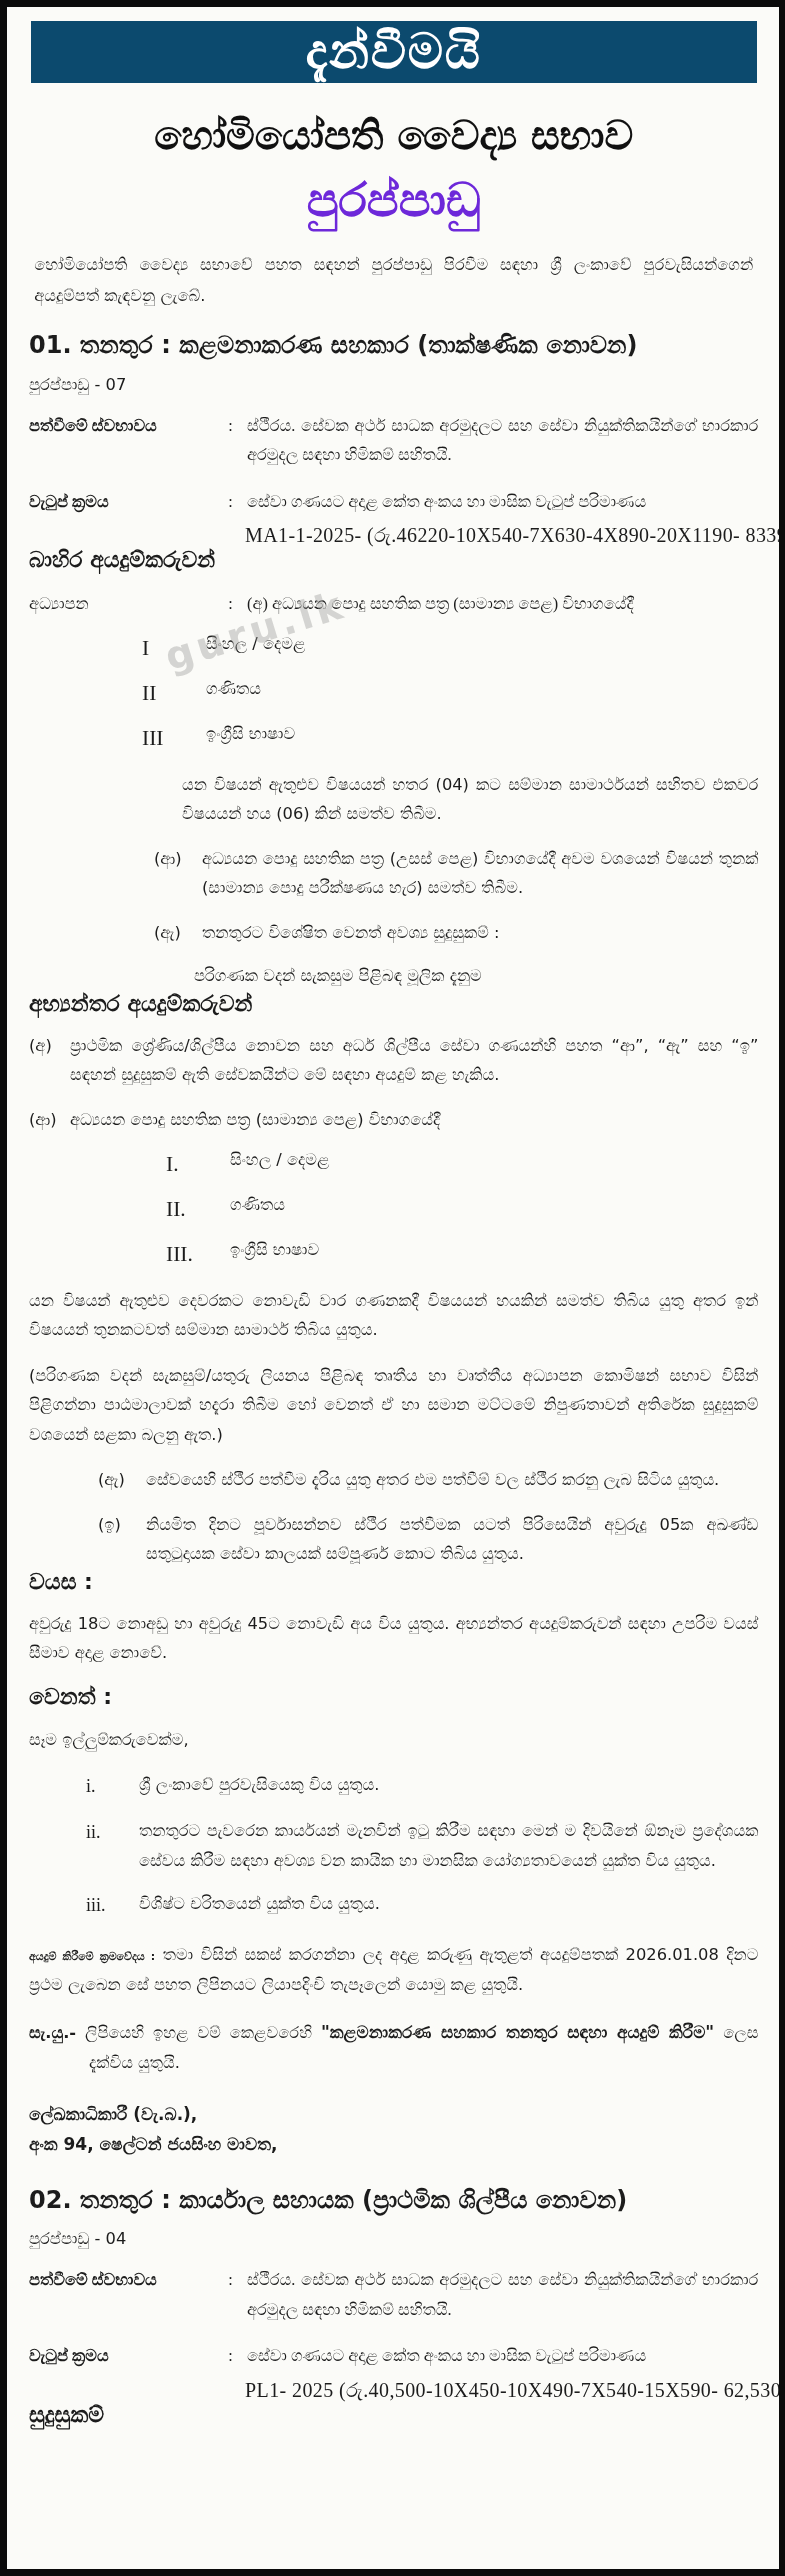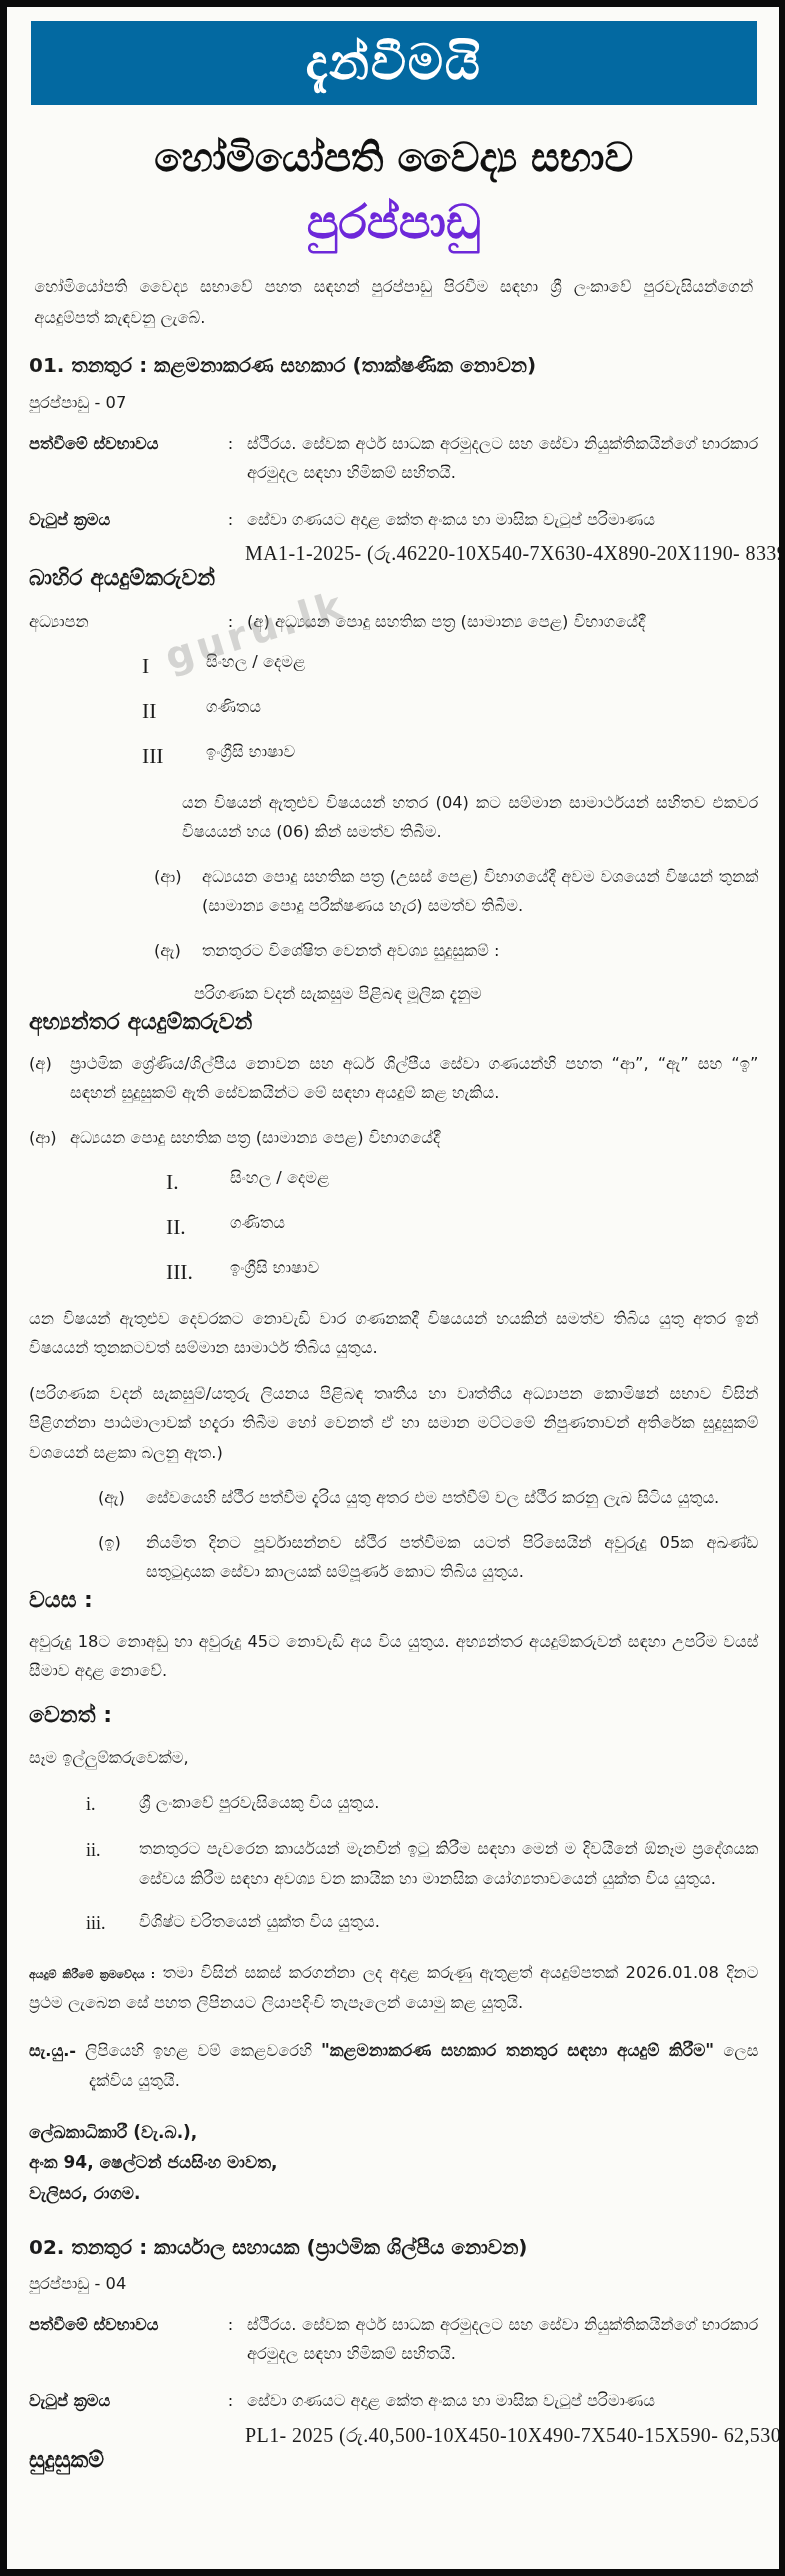--- a/index.html
+++ b/index.html
@@ -20,41 +20,41 @@
   .content{
     position:relative;
     height:100%;
     box-sizing:border-box;
     padding:6.9px 20.6px 0 22px;
     color:#1c1c1c;
     font-size:16.3px;
   }
   .banner{
     margin:6.9px 1.7px 0 1.7px;
-    height:84px;
-    background:#0369a1;
+    height:62px;
+    background:#0c4a6e;
     color:#ffffff;
     display:flex;align-items:center;justify-content:center;
     font-size:49px;font-weight:700;letter-spacing:1.7px;
   }
   .org-title{
     text-align:center;font-weight:700;font-size:40px;
     margin-top:29px;color:#111;
   }
   .vacancy-title{
     text-align:center;font-weight:700;font-size:47px;
     margin-top:13.7px;color:#6d28d9;
   }
   .intro{
     margin:22px 5.2px 0 5.2px;
     line-height:1.85;text-align:justify;
   }
-  .sec-heading{font-weight:700;font-size:20px;margin-top:20.6px;}
+  .sec-heading{font-weight:700;font-size:24px;margin-top:20.6px;}
   .vac-line{margin-top:15.5px;}
-  .kv{display:flex;margin-top:17px;line-height:1.8;}
+  .kv{display:flex;margin-top:17px;line-height:1.8;font-family:Liberation Serif, serif;}
   .kv .lbl{width:185px;flex-shrink:0;font-weight:700;}
   .kv .colon{width:33px;flex-shrink:0;text-align:center;}
   .kv .val{flex:1;text-align:justify;}
   .salary-code{
     font-family:"Liberation Serif","DejaVu Serif",serif;
     font-size:20px;margin:8.6px 0 0 216px;letter-spacing:0.4px;white-space:nowrap;
   }
   .sub-heading{font-weight:700;font-size:22px;}
   .subject-row{display:flex;margin:13px 0 0 113px;line-height:1.5;}
   .subject-row .rn{
@@ -227,21 +227,20 @@
     <p class="note-para">
       <span class="nl">සැ.යු.-</span>
       <span>ලිපියෙහි ඉහළ වම් කෙළවරෙහි</span>
       <span class="nb">"කළමනාකරණ සහකාර තනතුර සඳහා අයදුම් කිරීම"</span>
       <span>ලෙස දැක්විය යුතුයි.</span>
     </p>
 
     <div class="address">
       <div>ලේඛකාධිකාරී (වැ.බ.),</div>
       <div>අංක 94, ෂෙල්ටන් ජයසිංහ මාවත,</div>
-      <div>වැලිසර, රාගම.</div>
     </div>
 
     <div class="sec-heading" style="margin-top:26px;">02. තනතුර : කාර්යාල සහායක (ප්‍රාථමික ශිල්පීය නොවන)</div>
     <div class="vac-line">පුරප්පාඩු - 04</div>
 
     <div class="kv">
       <span class="lbl">පත්වීමේ ස්වභාවය</span>
       <span class="colon">:</span>
       <span class="val">ස්ථීරය. සේවක අර්ථ සාධක අරමුදලට සහ සේවා නියුක්තිකයින්ගේ භාරකාර අරමුදල සඳහා හිමිකම් සහිතයි.</span>
     </div>

